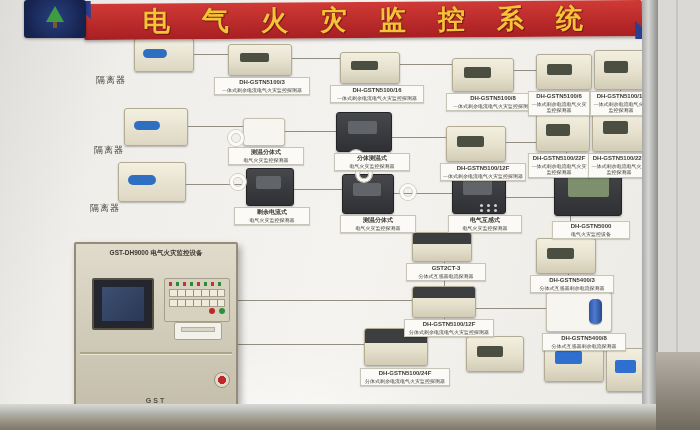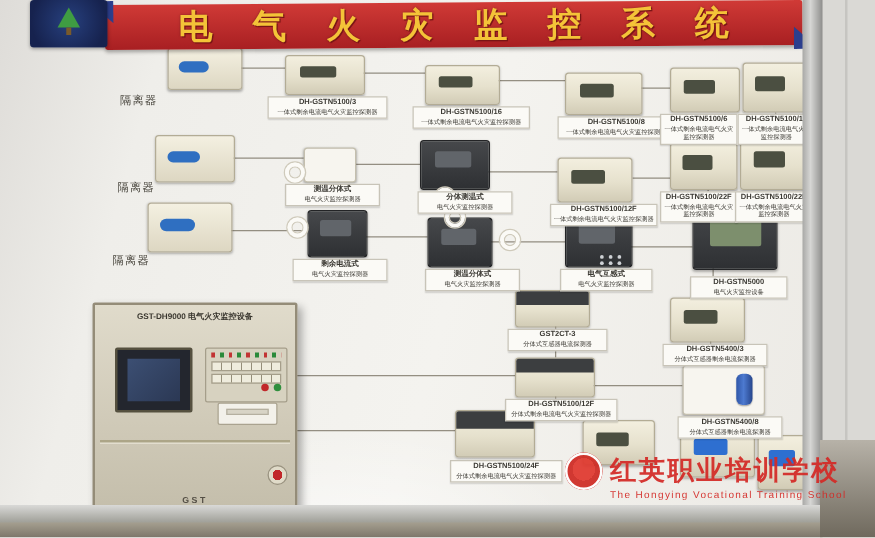--- a/index.html
+++ b/index.html
@@ -319,21 +319,14 @@
     <div class="cab-brand">GST</div>
   </div>
 
   <div class="wall"></div>
   <div class="wall-seam"></div>
   <div class="floor"></div>
   <div class="frame-right"></div>
   <div class="frame-bottom"></div>
   <div class="below-frame"></div>
 
-  <div class="watermark">
-    <div class="wm-logo"></div>
-    <div class="wm-text">
-      <div class="wm-cn">红英职业培训学校</div>
-      <div class="wm-en">The Hongying Vocational Training School</div>
-    </div>
-  </div>
 
 </div>
 
 </body></html>

